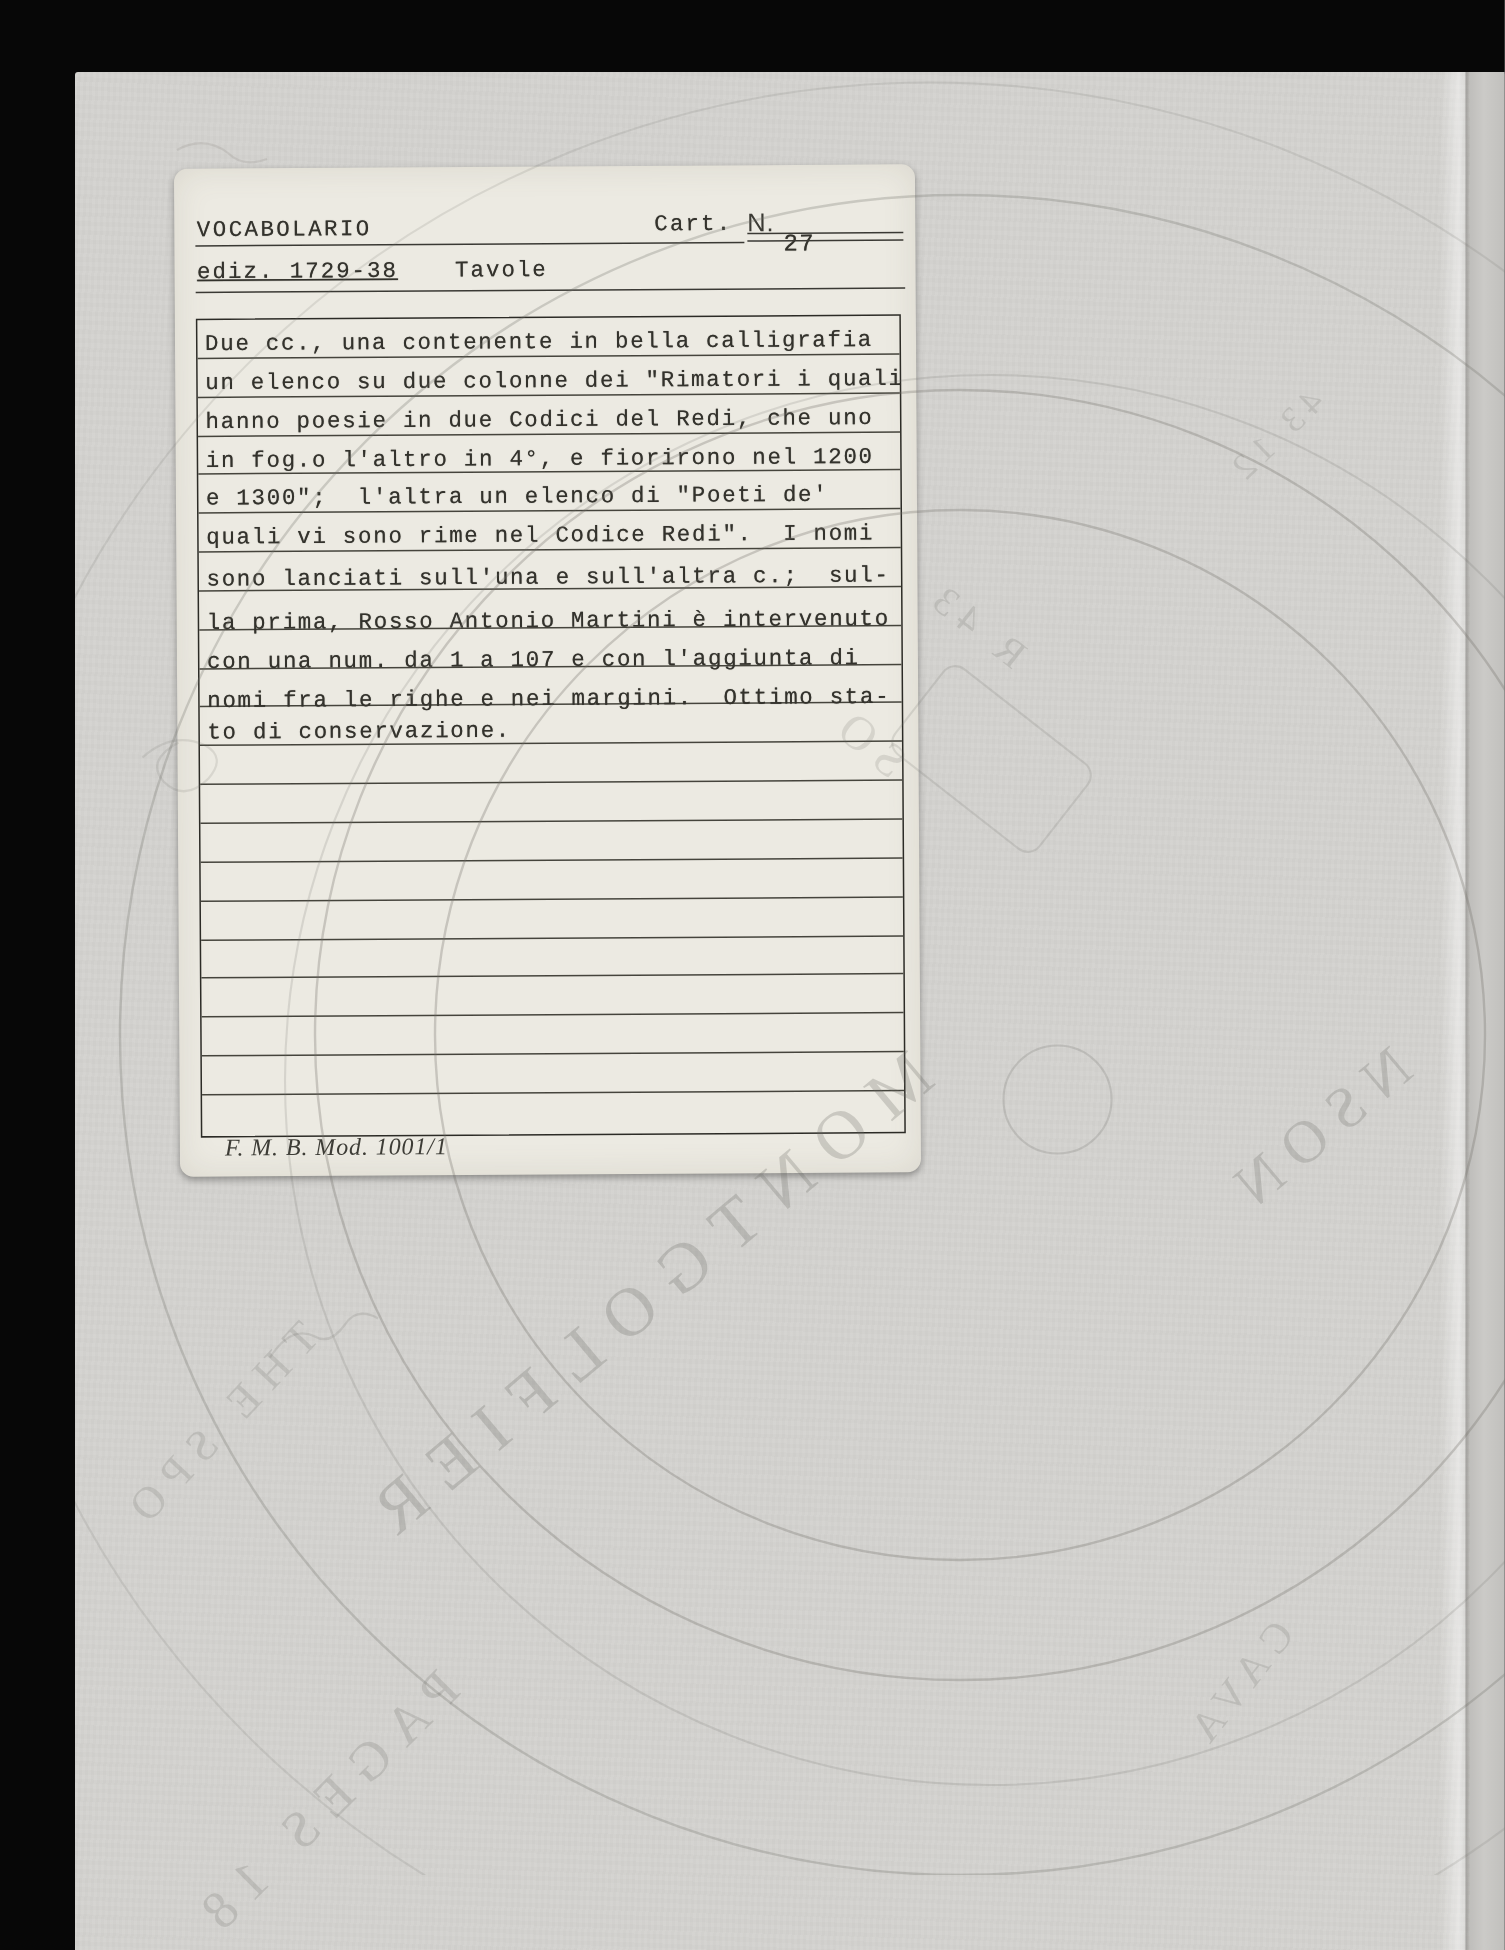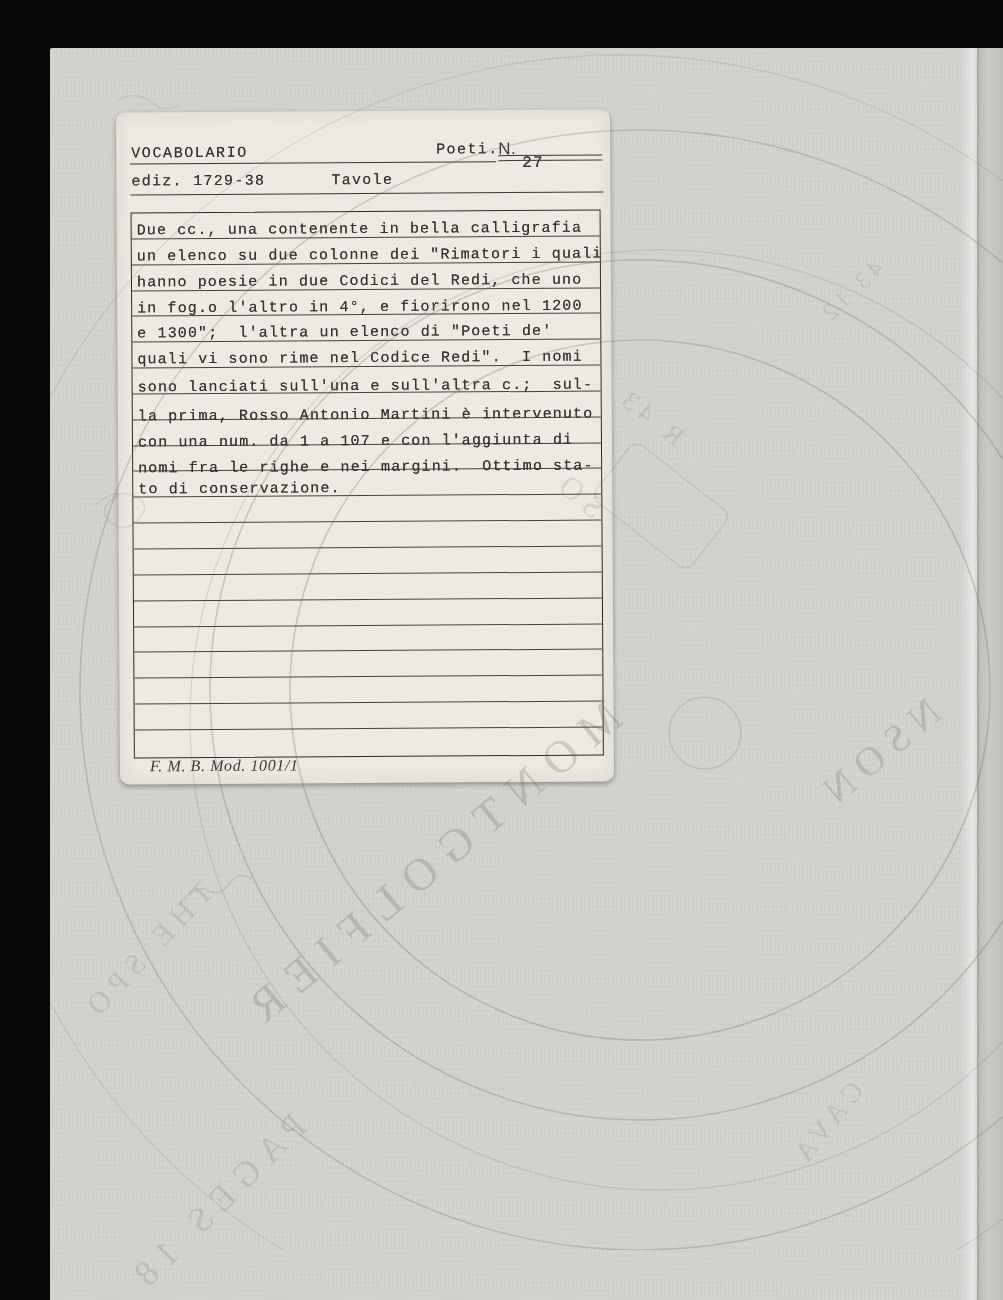--- a/index.html
+++ b/index.html
@@ -27,22 +27,22 @@
       text-shadow:0 0 0.5px rgba(51,50,44,0.7);}
 
   .title{position:absolute;left:15px;top:33px;font-size:15px;letter-spacing:1.6px;}
   .cart-label{position:absolute;left:320px;top:31px;font-size:15px;letter-spacing:1.4px;}
   .n-label{position:absolute;left:382px;top:29px;font-family:"Liberation Sans",sans-serif;
            font-size:17px;color:#3b3a34;letter-spacing:0.5px;}
   .card-number{position:absolute;left:406px;top:44px;font-size:16px;letter-spacing:1px;}
   .uline-a{position:absolute;left:14px;top:51px;width:366px;border-bottom:1.6px solid #3a3934;}
   .uline-b{position:absolute;left:382px;top:45px;width:104px;height:6px;
            border-top:1.4px solid #3a3934;border-bottom:1.6px solid #3a3934;}
-  .edition{position:absolute;left:15px;top:61px;font-size:15px;letter-spacing:1.3px;}
-  .subtitle{position:absolute;left:187px;top:61px;font-size:15px;letter-spacing:1.3px;margin-left:28px;}
+  .edition{position:absolute;left:15px;top:61px;font-size:15px;letter-spacing:1.3px;text-decoration:underline;}
+  .subtitle{position:absolute;left:187px;top:61px;font-size:15px;letter-spacing:1.3px;}
   .uline-c{position:absolute;left:14px;top:82px;width:473px;border-bottom:1.6px solid #3a3934;}
 
   .ruled-box{position:absolute;left:14px;top:100px;width:470px;height:546px;
              border:1.8px solid #2c2b26;}
   .row{height:25.85px;line-height:25.85px;border-bottom:1px solid #45443c;overflow:visible;}
   .row:last-child{border-bottom:none;}
   .row .txt{display:inline-block;padding-left:5px;font-size:15px;letter-spacing:1.12px;
             transform:translateY(3px);}
   .row.d5 .txt{transform:translateY(5px);}
   .row.d8 .txt{transform:translateY(8px);}
@@ -75,21 +75,21 @@
 </head>
 <body>
 
 <div class="page">
   <div class="fold-highlight"></div>
   <div class="fold-crease"></div>
   <div class="page-sliver"></div>
 
   <div class="card">
     <span class="tw title">VOCABOLARIO</span>
-    <span class="tw cart-label">Poeti.</span>
+    <span class="tw cart-label">Cart.</span>
     <span class="n-label">N.</span>
     <span class="tw card-number">27</span>
     <div class="uline-a"></div>
     <div class="uline-b"></div>
 
     <span class="tw edition">ediz. 1729-38</span>
     <span class="tw subtitle">Tavole</span>
     <div class="uline-c"></div>
 
     <div class="ruled-box">

